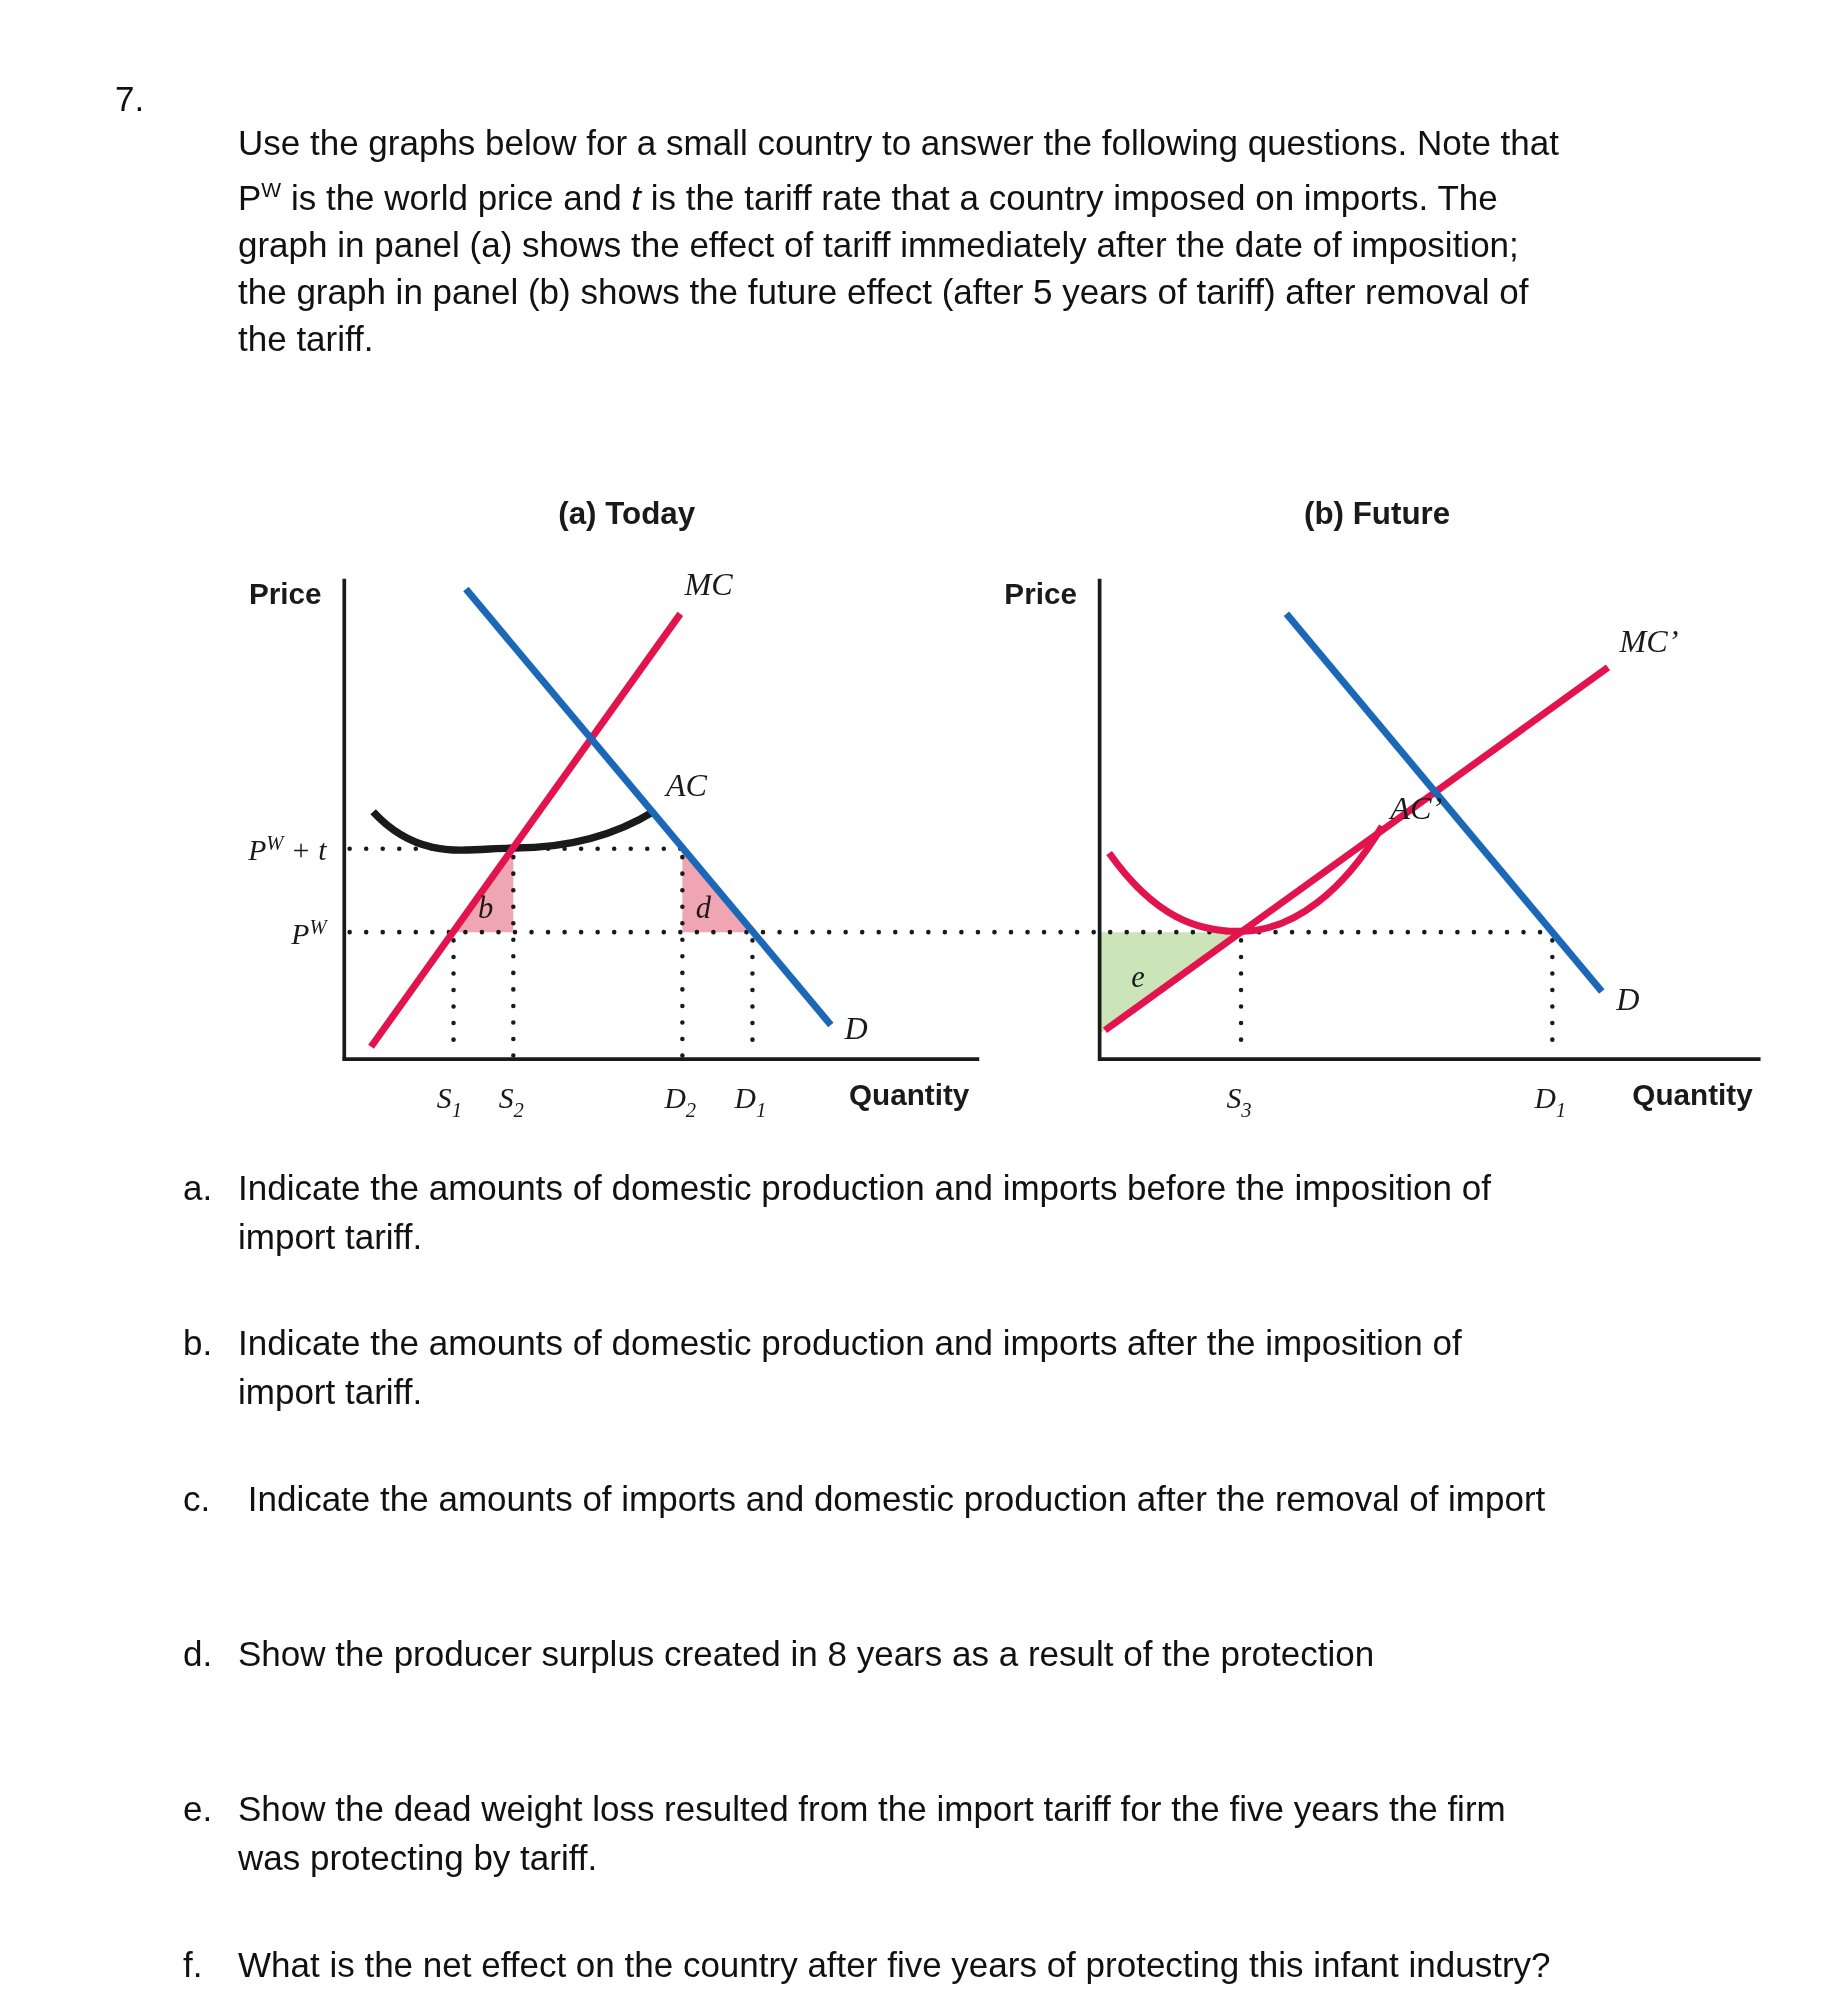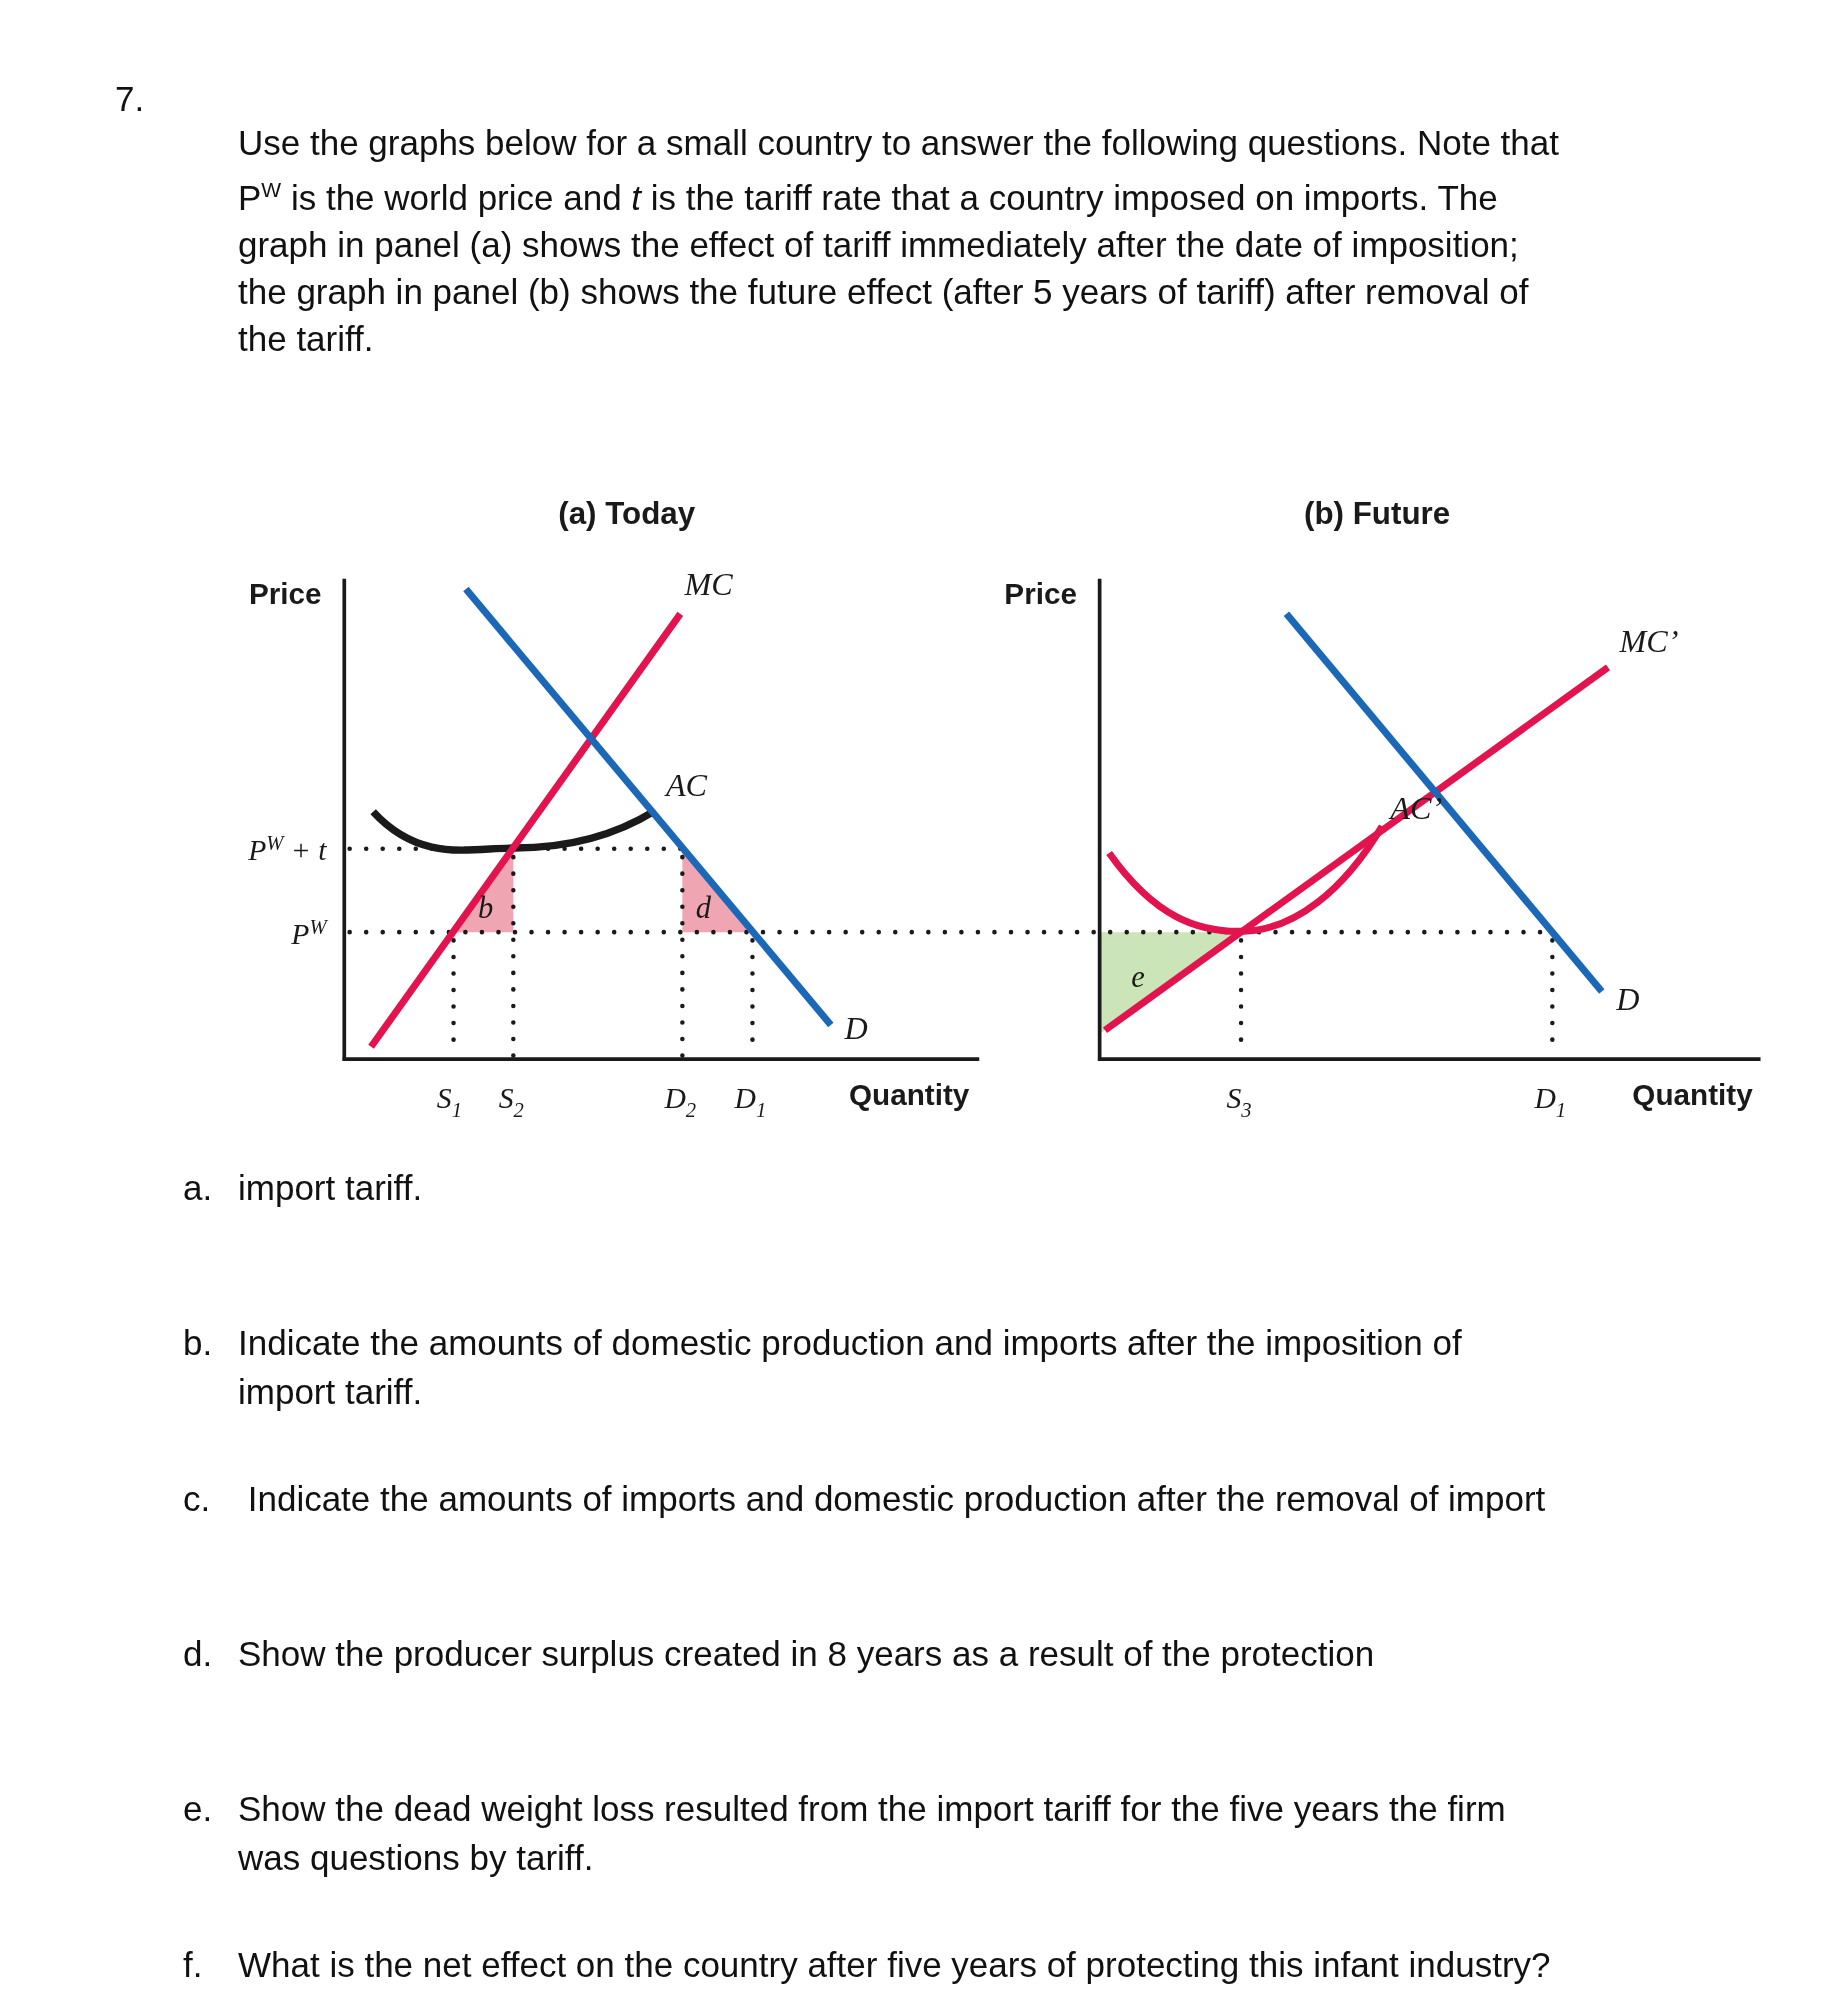--- a/index.html
+++ b/index.html
@@ -97,30 +97,30 @@
   <text class="svg-curve-label" x="3928" y="482" text-anchor="start">MC’</text>
   <text class="svg-curve-label" x="3372" y="888" text-anchor="start">AC’</text>
   <text class="svg-curve-label" x="3920" y="1352" text-anchor="start">D</text>
   <text class="svg-region-label" x="2760" y="1295" text-anchor="middle">e</text>
   <text class="svg-tick-label" x="3005" y="1588" text-anchor="middle"><tspan>S</tspan><tspan dy="22" font-size="50">3</tspan></text>
   <text class="svg-tick-label" x="3760" y="1588" text-anchor="middle"><tspan>D</tspan><tspan dy="22" font-size="50">1</tspan></text>
   <text class="svg-axis-label" x="4105" y="1582" text-anchor="middle">Quantity</text>
 </svg>
 
 <div class="qitem" style="left:183px; top:1163px;">
-  <span class="qlabel">a.</span><span class="qtext"><span class="ln">import tariff.</span></span>
+  <span class="qlabel">a.</span><span class="qtext"><span class="ln">Indicate the amounts of domestic production and imports before the imposition of</span><span class="ln">import tariff.</span></span>
 </div>
 <div class="qitem" style="left:183px; top:1318px;">
   <span class="qlabel">b.</span><span class="qtext"><span class="ln">Indicate the amounts of domestic production and imports after the imposition of</span><span class="ln">import tariff.</span></span>
 </div>
 <div class="qitem" style="left:183px; top:1474px;">
   <span class="qlabel">c.</span><span class="qtext"><span class="ln">&nbsp;Indicate the amounts of imports and domestic production after the removal of import</span></span>
 </div>
 <div class="qitem" style="left:183px; top:1629px;">
   <span class="qlabel">d.</span><span class="qtext"><span class="ln">Show the producer surplus created in 8 years as a result of the protection</span></span>
 </div>
 <div class="qitem" style="left:183px; top:1784px;">
-  <span class="qlabel">e.</span><span class="qtext"><span class="ln">Show the dead weight loss resulted from the import tariff for the five years the firm</span><span class="ln">was questions by tariff.</span></span>
+  <span class="qlabel">e.</span><span class="qtext"><span class="ln">Show the dead weight loss resulted from the import tariff for the five years the firm</span><span class="ln">was protecting by tariff.</span></span>
 </div>
 <div class="qitem" style="left:183px; top:1940px;">
   <span class="qlabel">f.</span><span class="qtext"><span class="ln">What is the net effect on the country after five years of protecting this infant industry?</span></span>
 </div>
 
 
 </body></html>

